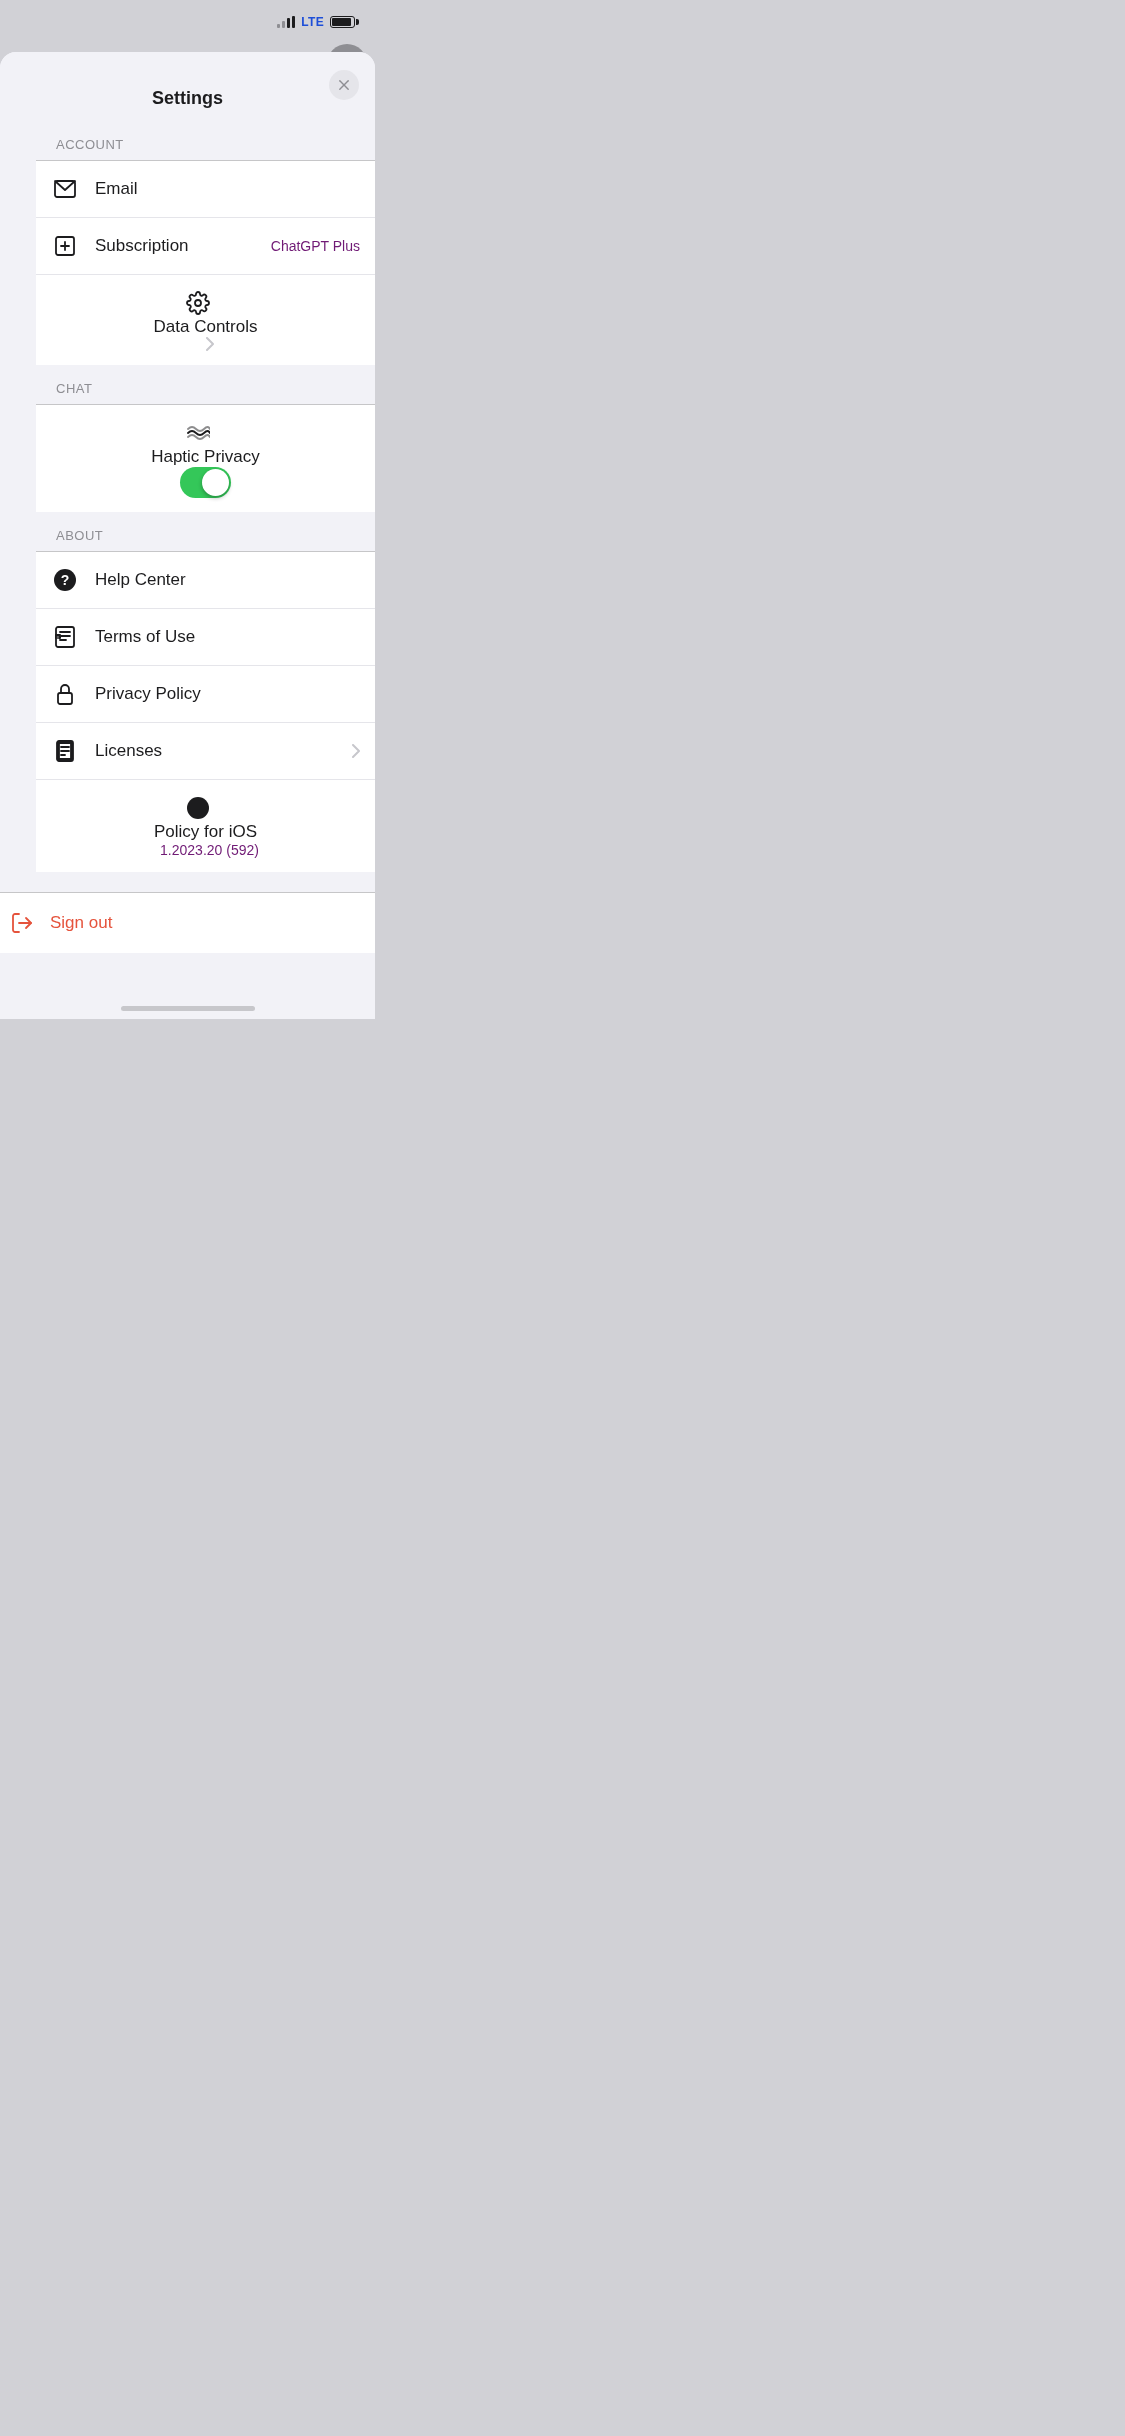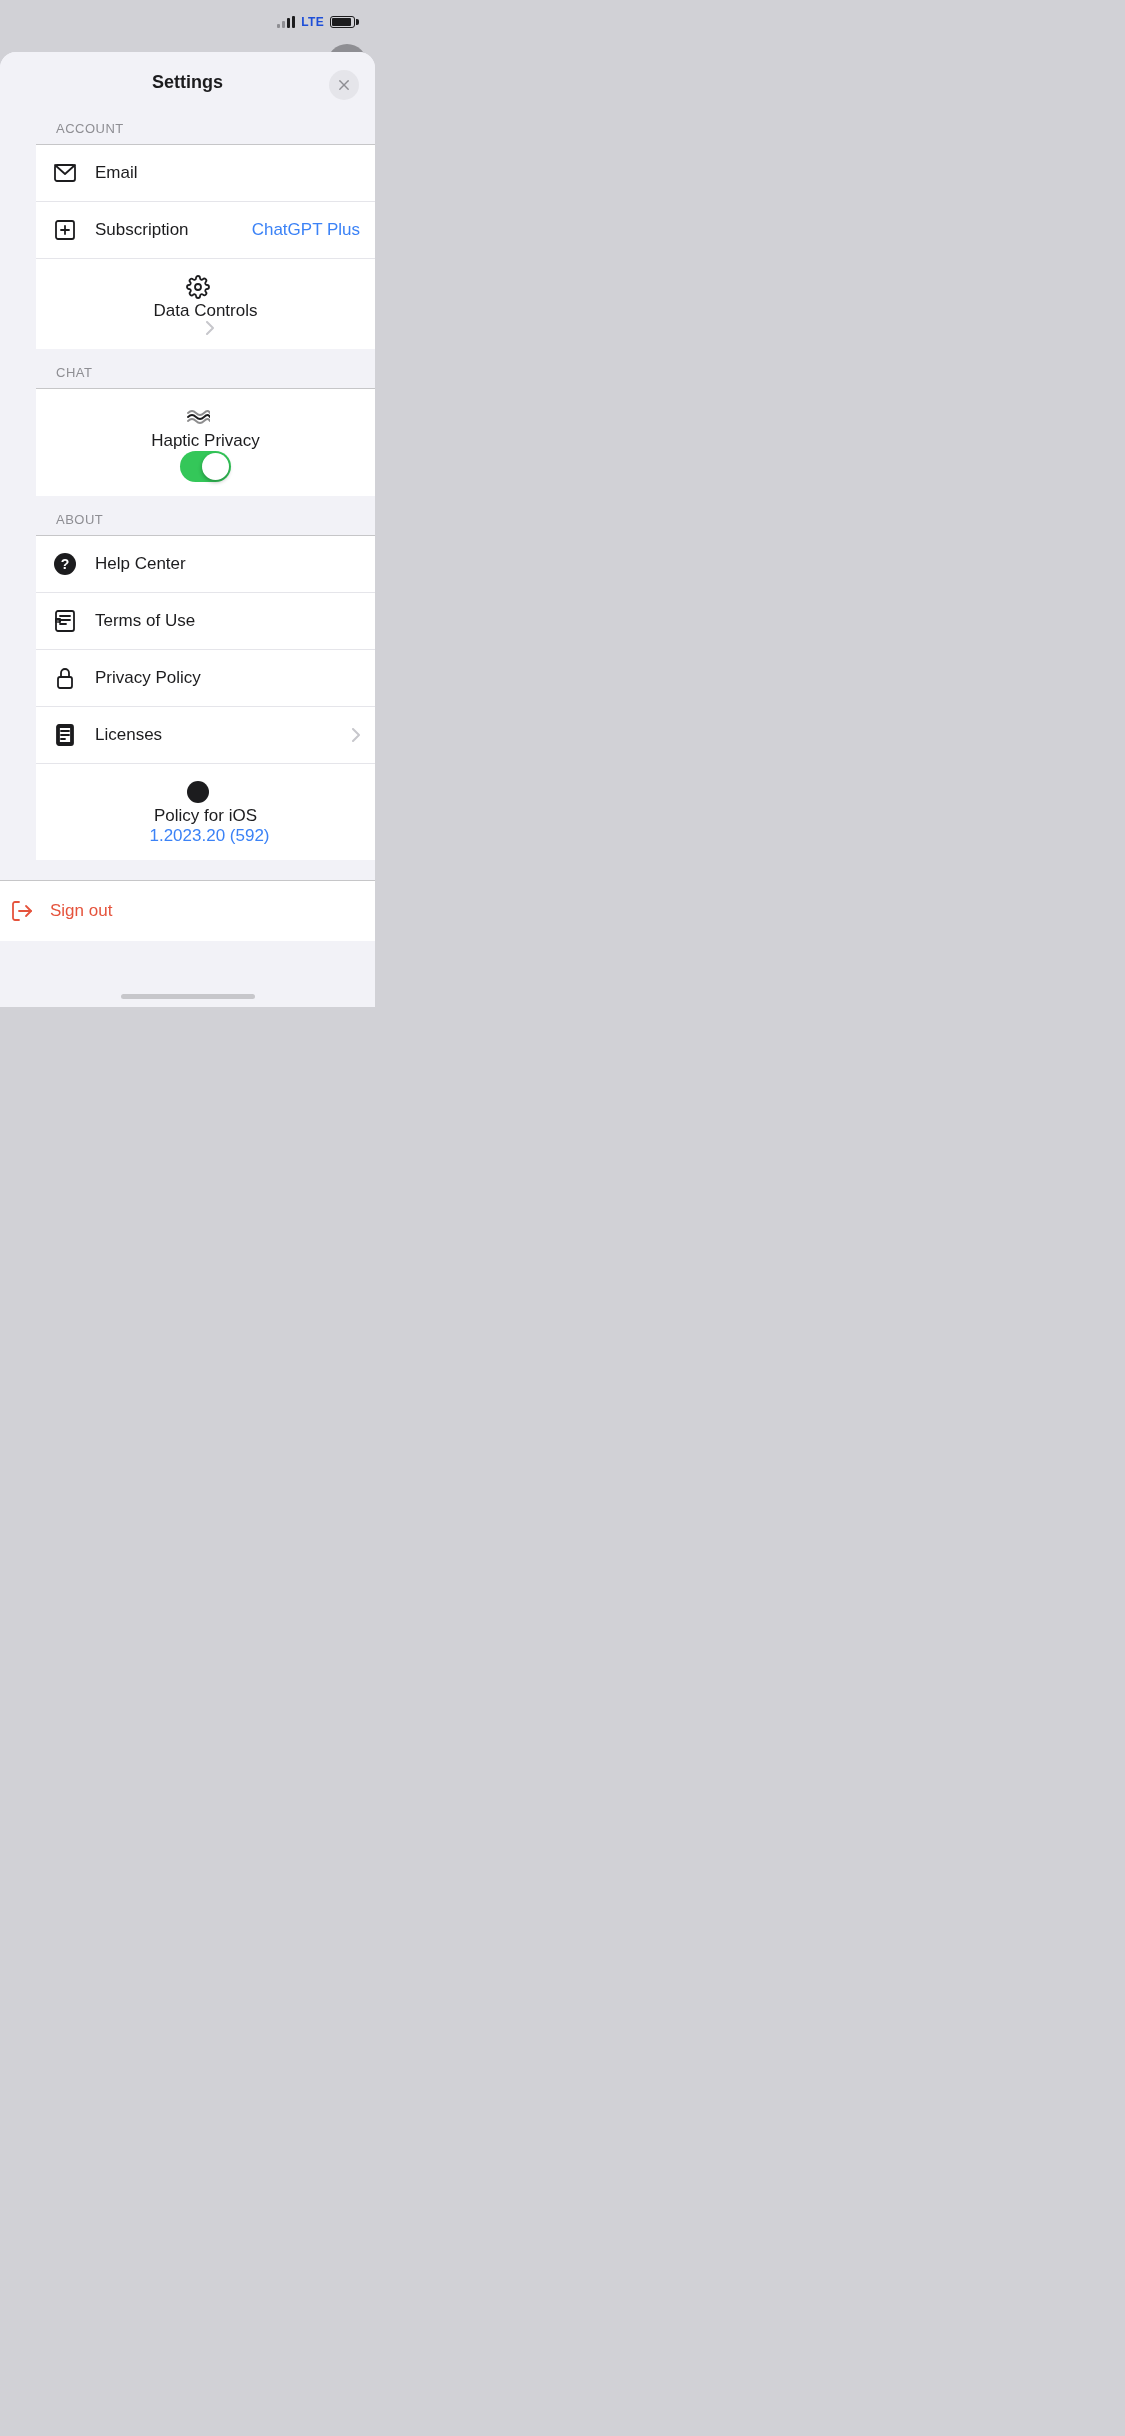--- a/index.html
+++ b/index.html
@@ -94,21 +94,21 @@
       border-radius: 16px 16px 0 0;
       margin-top: 8px;
       min-height: 760px;
       padding-bottom: 0;
     }
 
     
     .modal-header {
       background: #f2f2f7;
       border-radius: 16px 16px 0 0;
-      padding: 20px 16px 12px 16px;
+      padding: 36px 16px 12px 16px;
       display: flex;
       align-items: center;
       justify-content: center;
       position: relative;
     }
 
     .modal-title {
       font-size: 18px;
       font-weight: 700;
       color: #1c1c1e;
@@ -181,22 +181,22 @@
       height: 24px;
     }
 
     .item-label {
       font-size: 17px;
       color: #1c1c1e;
       flex: 1;
     }
 
     .item-value {
-      font-size: 17px;
-      color: #3b82f6;
+      font-size: 14px;
+      color: #701a75;
       margin-left: 8px;
     }
 
     .chevron-icon {
       width: 8px;
       height: 14px;
       margin-left: 8px;
       color: #c7c7cc;
     }
 

